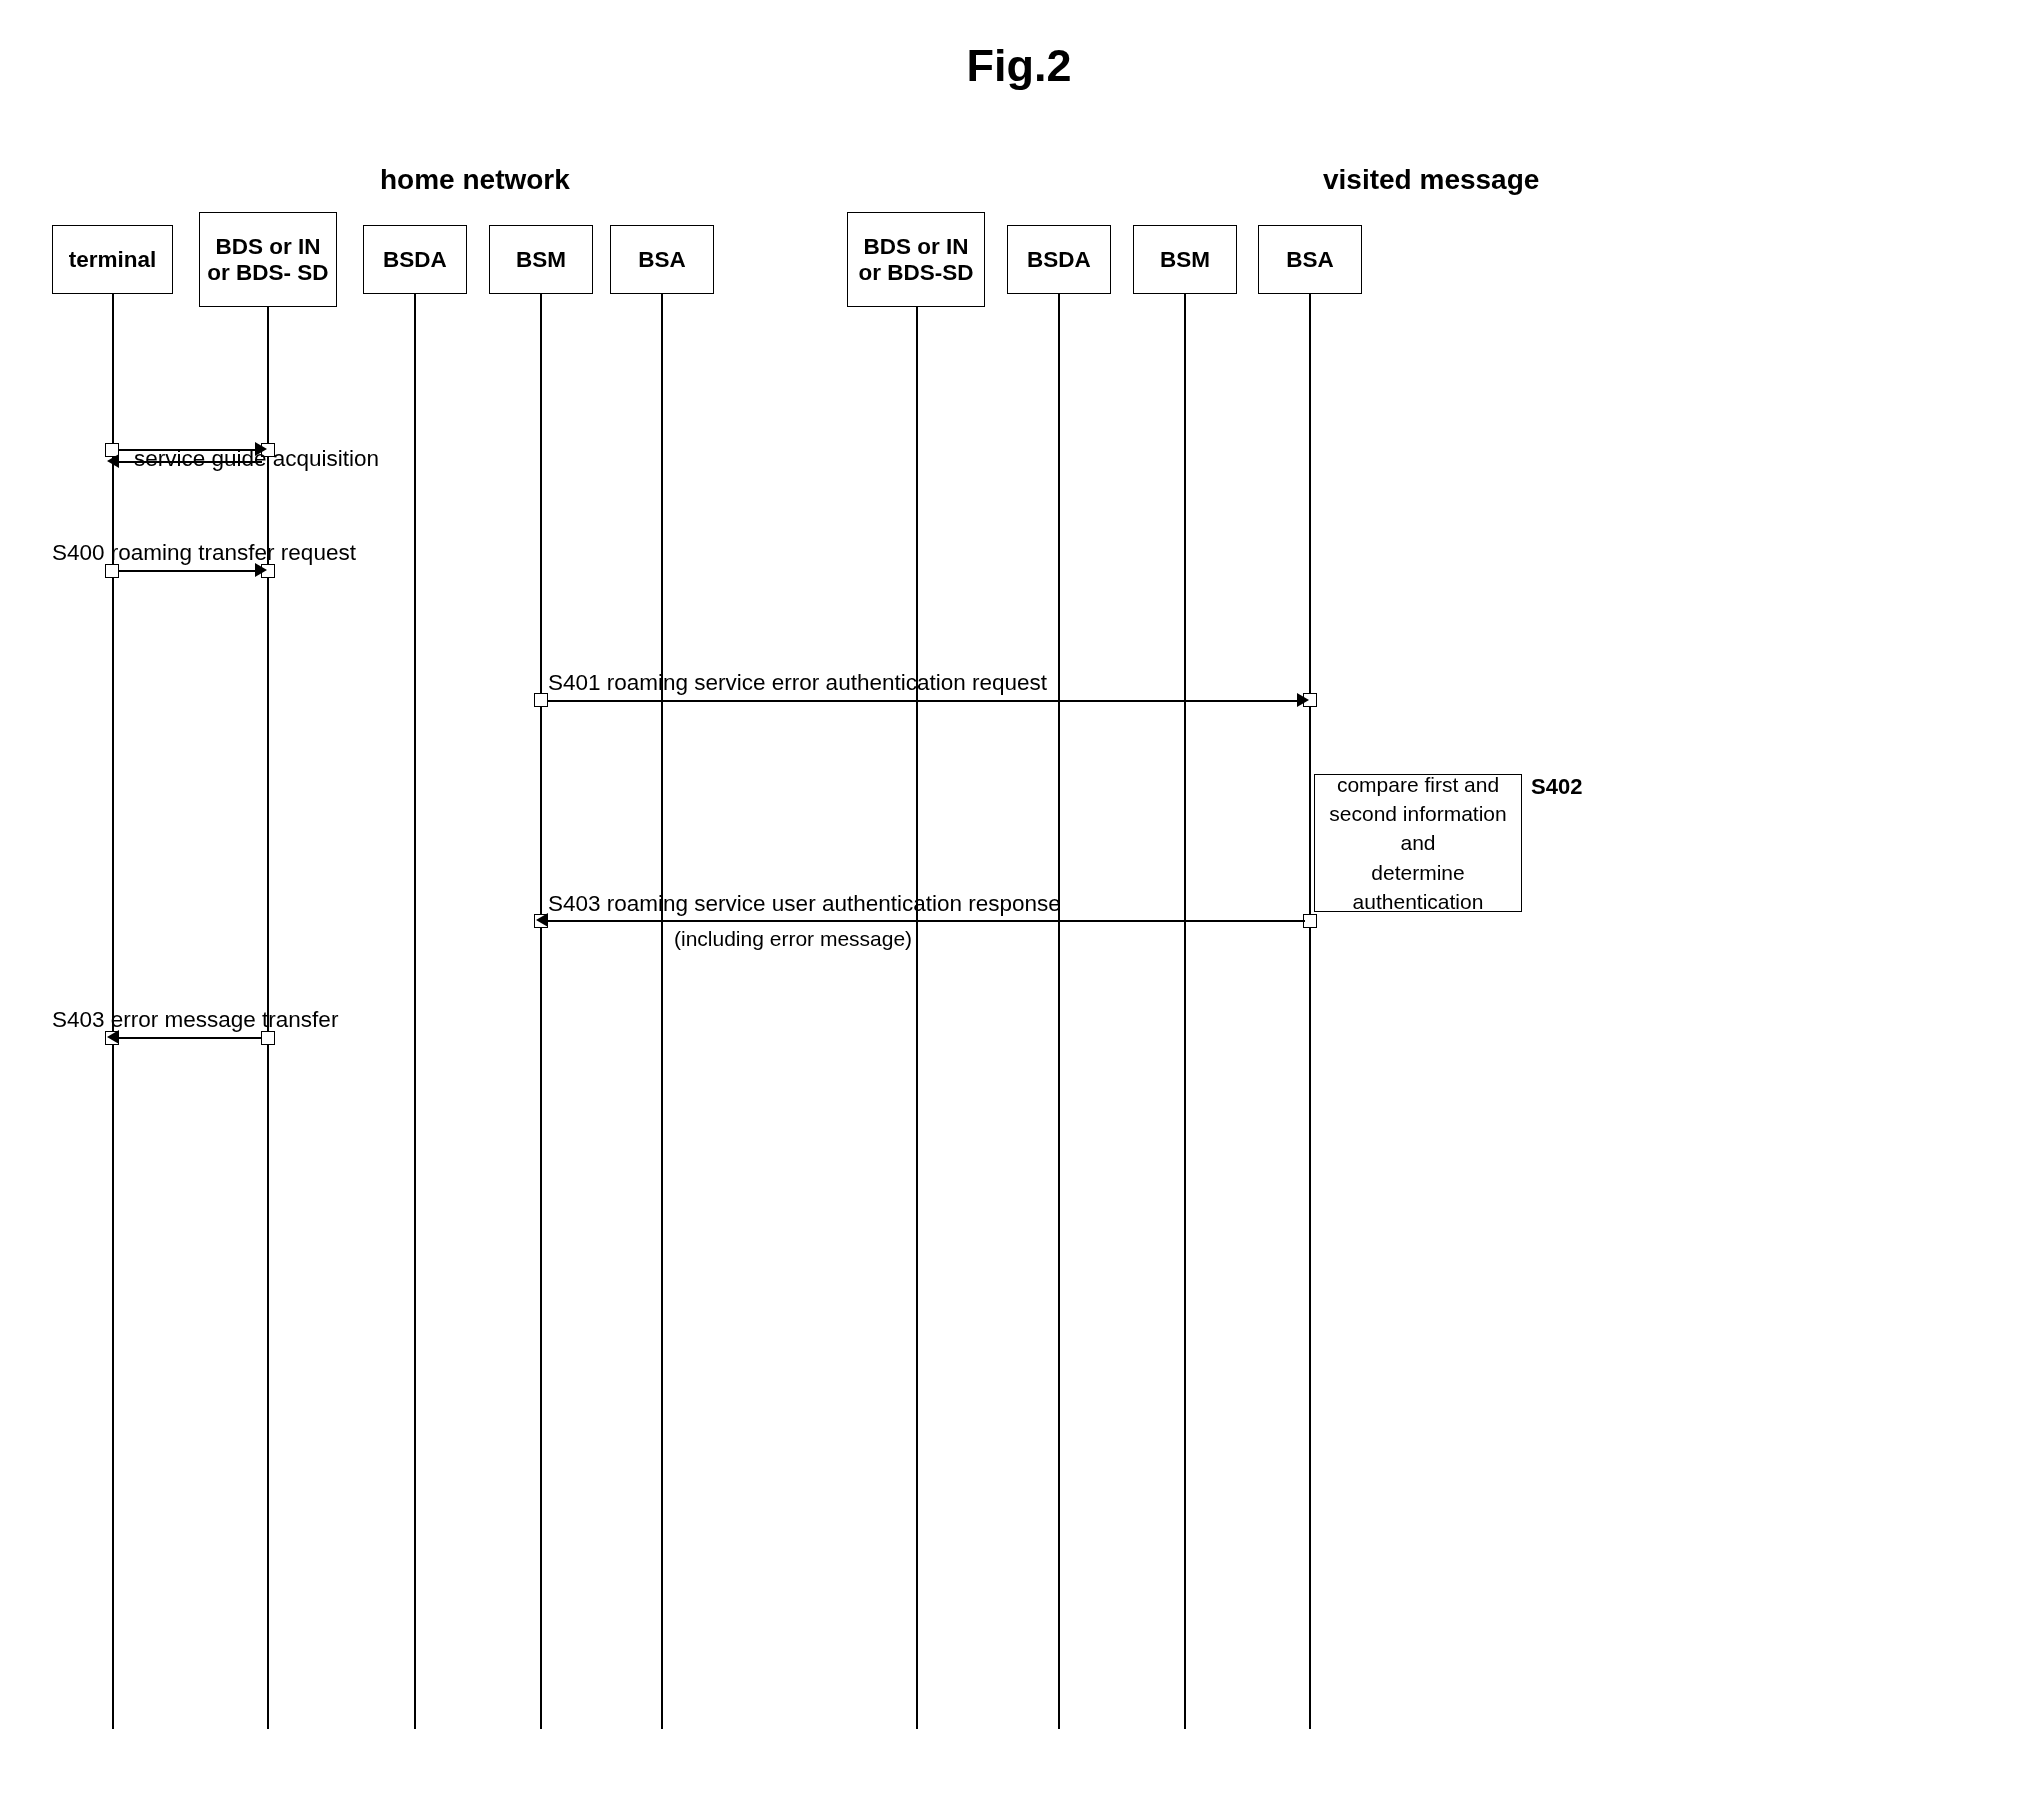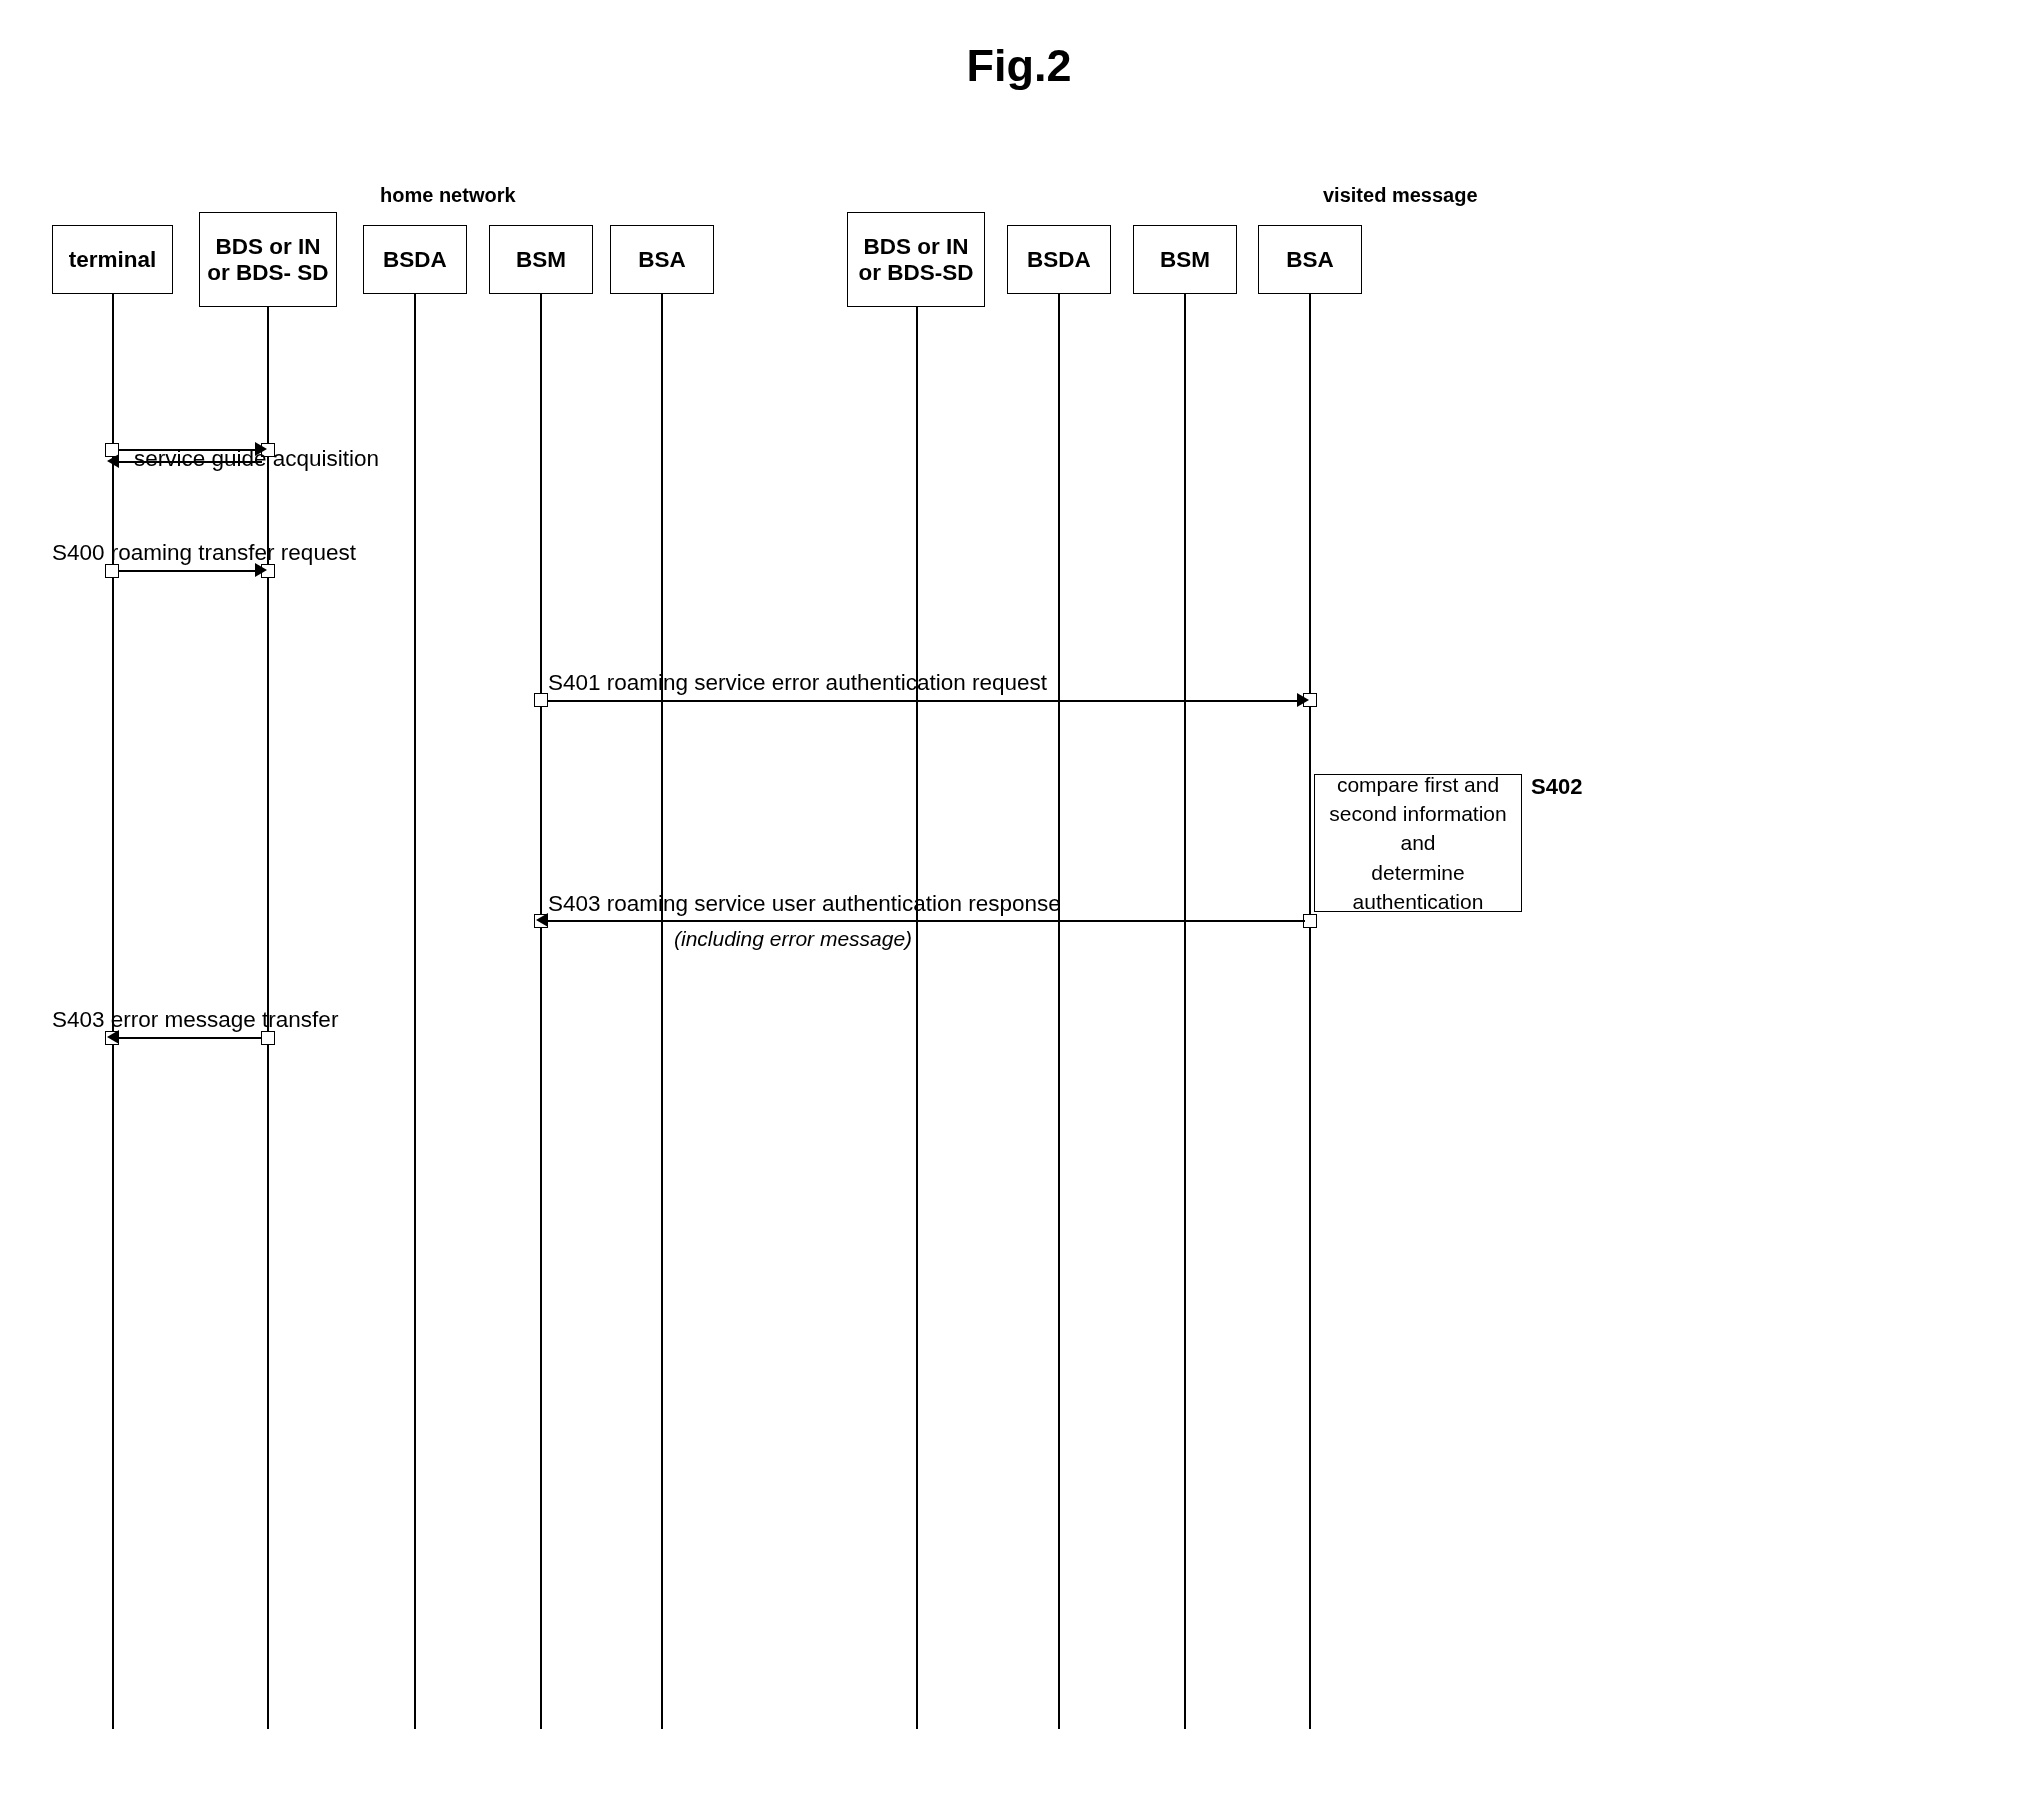--- a/index.html
+++ b/index.html
@@ -14,24 +14,23 @@
     .page-title {
       text-align: center;
       font-size: 45px;
       font-weight: bold;
       padding-top: 40px;
       padding-bottom: 17.3px;
     }
     
     .network-label {
       position: absolute;
-      font-size: 20px;
-      font-weight: bold;
-      text-align: center;
-      margin-top: 20px;
+      font-size: 28px;
+      font-weight: bold;
+      text-align: center;
     }
     
     .entity-box {
       position: absolute;
       border: 1.7px solid #000;
       background: #fff;
       text-align: center;
       font-size: 22.5px;
       font-weight: bold;
       display: flex;
@@ -207,21 +206,21 @@
 <div class="step-label" style="left: 1531px; top: 774px;">S402</div>
 
 <div class="msg-square" style="left: 534px; top: 914px;"></div>
 <div class="msg-square" style="left: 1303px; top: 914px;"></div>
 
 <div class="arrow-line" style="left: 548px; top: 920px; width: 757px;"></div>
 <div class="arrowhead-left" style="left: 536px; top: 913px;"></div>
 
 <div class="arrow-label" style="left: 548px; top: 891px;">S403  roaming service user authentication response</div>
 
-<div class="arrow-label" style="left: 674px; top: 927px; font-size: 21px; font-style: italic;">(including error message)</div>
+<div class="arrow-label" style="left: 674px; top: 927px; font-size: 21px; ">(including error message)</div>
 
 <div class="msg-square" style="left: 105px; top: 1031px;"></div>
 <div class="msg-square" style="left: 261px; top: 1031px;"></div>
 
 <div class="arrow-line" style="left: 119px; top: 1037px; width: 143px;"></div>
 <div class="arrowhead-left" style="left: 107px; top: 1030px;"></div>
 
 <div class="arrow-label" style="left: 52px; top: 1007px;">S403  error message transfer</div>
 
 

